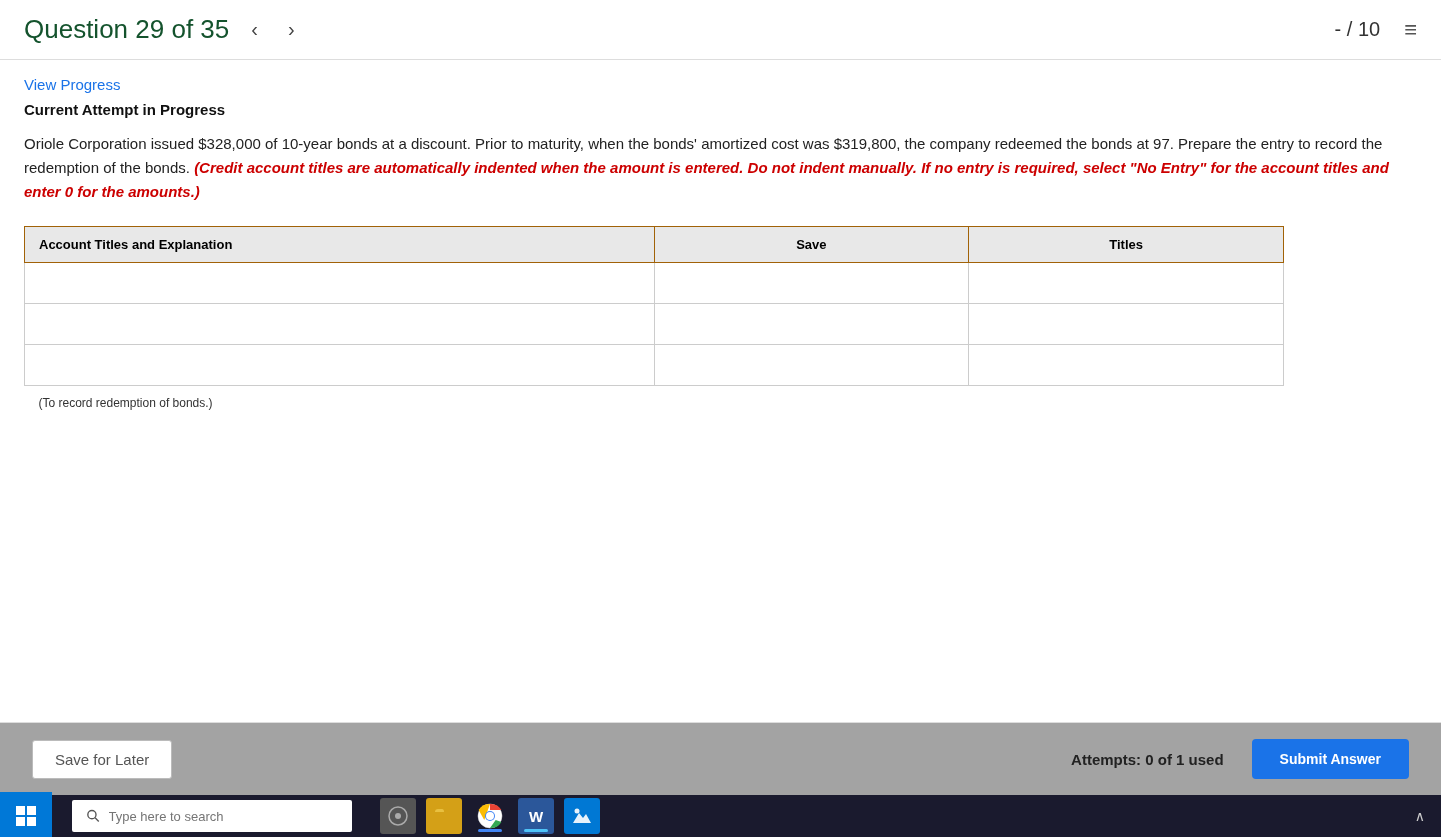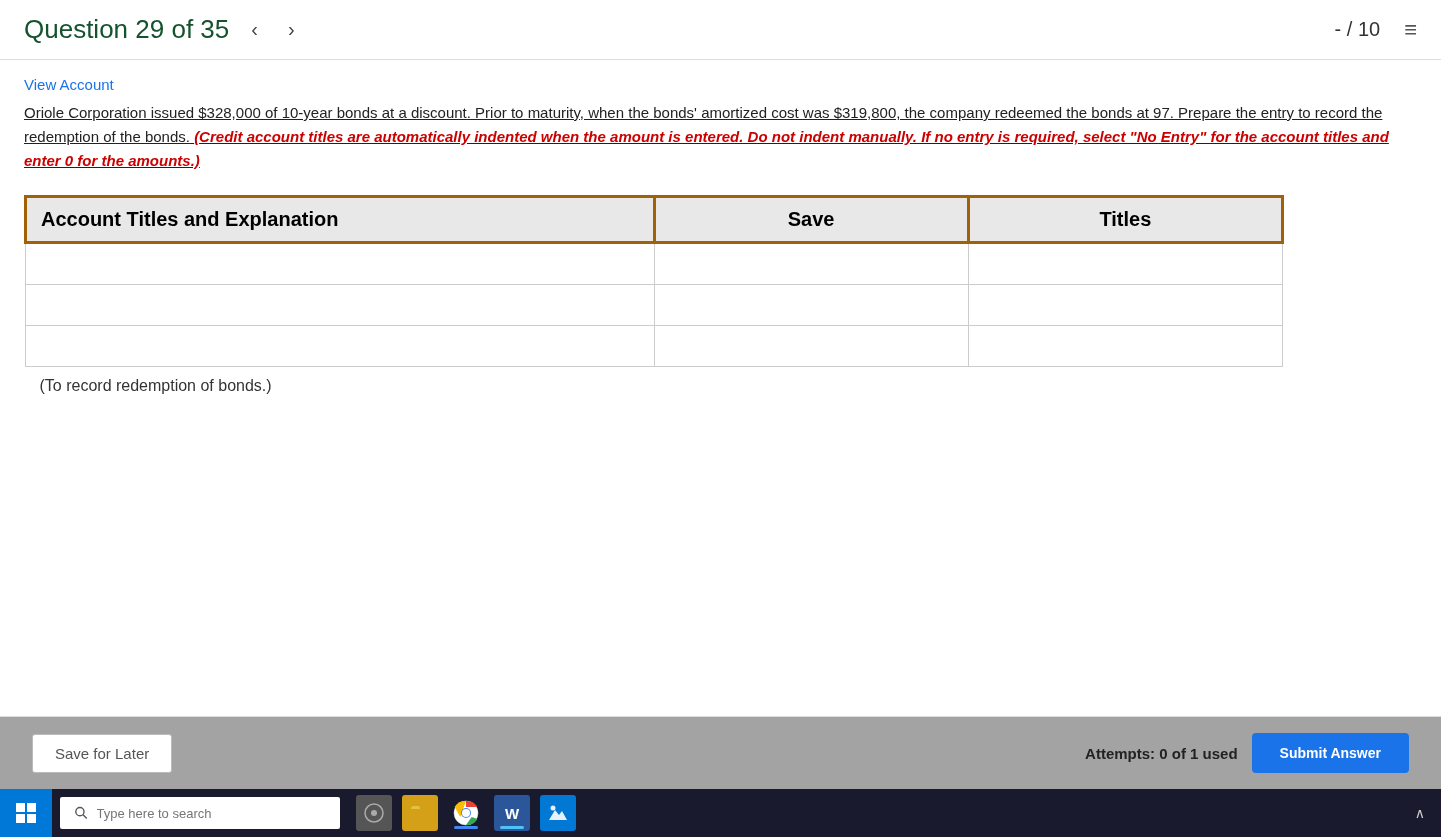--- a/index.html
+++ b/index.html
@@ -73,21 +73,20 @@
       font-size: 15px;
       margin-bottom: 14px;
       color: #111;
     }
 
     .question-text {
       font-size: 15px;
       color: #222;
       margin-bottom: 6px;
       line-height: 1.6;
-      text-decoration: underline;
     }
 
     .instruction-text {
       font-size: 15px;
       color: #cc0000;
       font-style: italic;
       font-weight: bold;
       line-height: 1.6;
     }
 
@@ -96,23 +95,23 @@
       max-width: 1260px;
       border-collapse: collapse;
       margin-top: 22px;
       margin-bottom: 0;
     }
 
     .journal-table th {
       background: #e8e8e8;
       padding: 10px 14px;
       text-align: left;
-      font-size: 20px;
-      font-weight: bold;
-      border: 3px solid #a16207;
+      font-size: 13px;
+      font-weight: bold;
+      border: 1px solid #a16207;
     }
 
     .journal-table th.center {
       text-align: center;
     }
 
     .journal-table td {
       border: 1px solid #ccc;
       padding: 6px 8px;
     }
@@ -126,21 +125,21 @@
       background: transparent;
     }
 
     .col-account { width: 50%; }
     .col-debit   { width: 25%; }
     .col-credit  { width: 25%; }
 
     .note-row td {
       border: none;
       padding: 10px 14px;
-      font-size: 16px;
+      font-size: 12px;
       color: #333;
     }
 
     .bottom-bar {
       display: flex;
       align-items: center;
       justify-content: space-between;
       padding: 16px 32px;
       background: #a3a3a3;
       border-top: 1px solid #ddd;
@@ -152,21 +151,21 @@
       padding: 10px 22px;
       font-size: 15px;
       color: #555;
       cursor: pointer;
       border-radius: 3px;
     }
 
     .right-bottom {
       display: flex;
       align-items: center;
-      gap: 14px;
+      gap: 28px;
       justify-content: space-between;
     }
 
     .attempts-text {
       font-size: 15px;
       font-weight: bold;
       color: #222;
     }
 
     .submit-btn {
@@ -176,25 +175,25 @@
       padding: 12px 28px;
       font-size: 14px;
       font-weight: bold;
       cursor: pointer;
       border-radius: 4px;
     }
 
     
     .taskbar {
       background: #1a1a2e;
-      height: 48px;
+      height: 42px;
       display: flex;
       align-items: center;
       padding: 0 0;
-      gap: 0;
+      gap: 12px;
     }
 
     .taskbar-start {
       background: #0078d7;
       width: 52px;
       height: 48px;
       display: flex;
       align-items: center;
       justify-content: center;
       font-size: 20px;
@@ -273,21 +272,22 @@
     <button class="nav-btn">‹</button>
     <button class="nav-btn">›</button>
   </div>
   <div class="header-right">
     <span class="score-display">- / 10</span>
     <span class="list-icon">≡</span>
   </div>
 </div>
 
 <div class="main-content">
-  <a class="view-policies">View Account</a>
+  <a class="view-policies">View Progress</a>
+  <div class="attempt-label">Current Attempt in Progress</div>
 
   <p class="question-text">
     <span>Oriole Corporation issued $328,000 of 10-year bonds at a discount. Prior to maturity, when the bonds' amortized cost was $319,800, the company redeemed the bonds at 97. Prepare the entry to record the redemption of the bonds.</span>
     <span class="instruction-text">(Credit account titles are automatically indented when the amount is entered. Do not indent manually. If no entry is required, select "No Entry" for the account titles and enter 0 for the amounts.)</span>
   </p>
 
   <table class="journal-table">
     <thead>
       <tr>
         <th class="col-account">Account Titles and Explanation</th>

